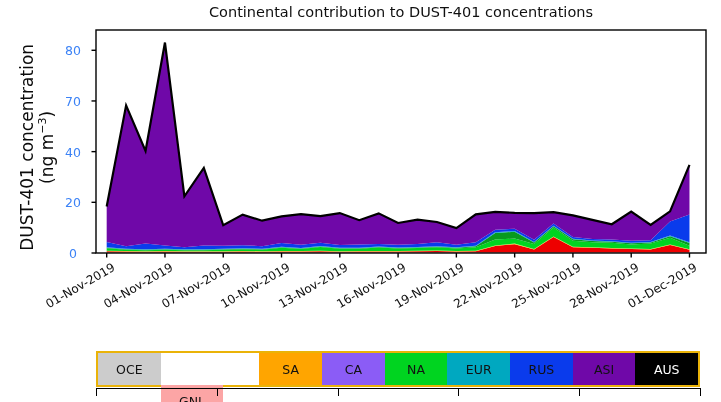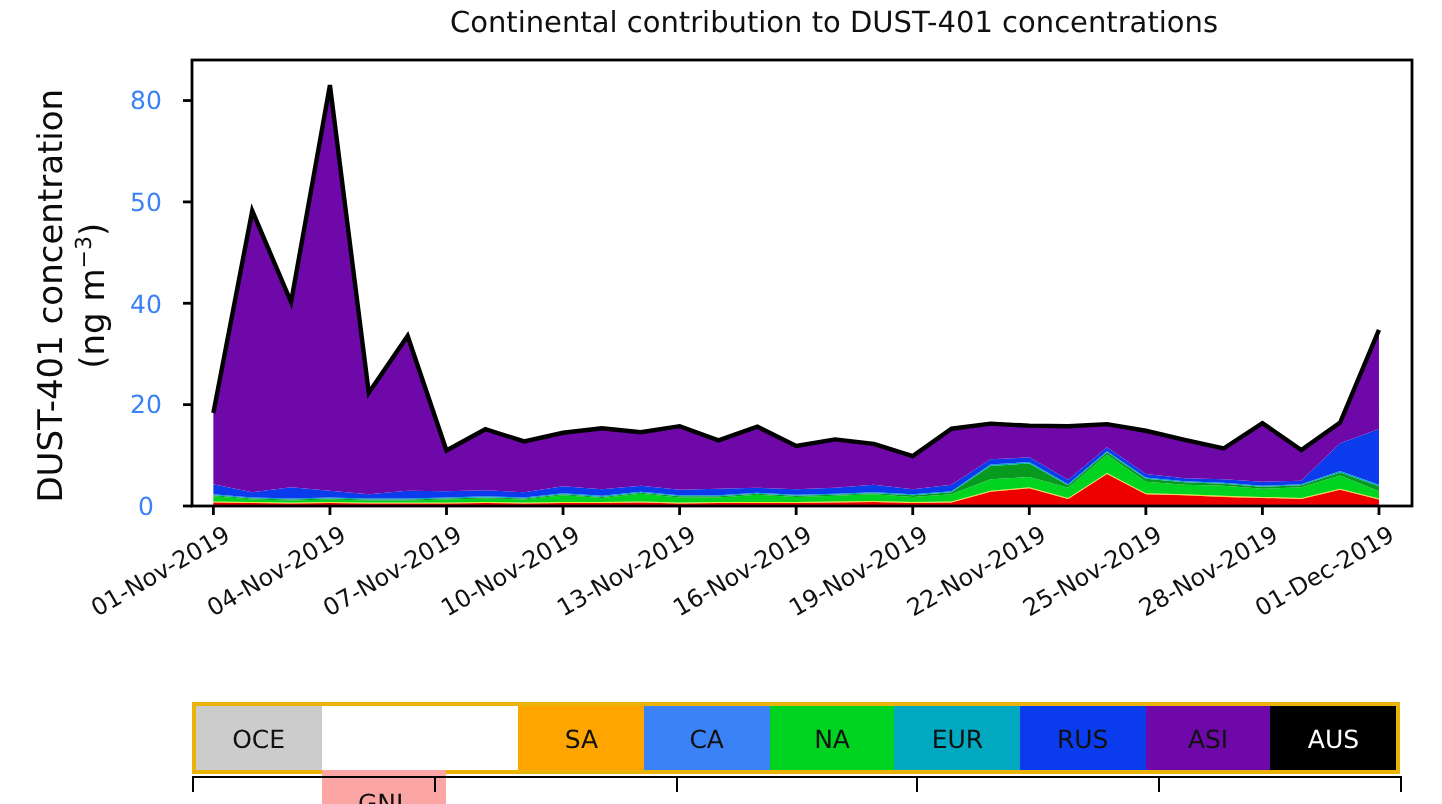--- a/index.html
+++ b/index.html
@@ -3,21 +3,21 @@
 <meta charset="utf-8">
 <style>
   html,body{margin:0;padding:0;}
   body{
     width:721px;height:402px;background:#ffffff;
     font-family:"DejaVu Sans", sans-serif;
     overflow:hidden;position:relative;
   }
   #fig{position:absolute;left:0;top:0;width:721px;height:402px;}
   .ttl{
-    position:absolute;left:112px;top:4px;width:610px;
+    position:absolute;left:96px;top:4px;width:610px;
     text-align:center;font-size:14.5px;color:#101010;
     font-family:"DejaVu Sans", sans-serif;
   }
   .ylab{
     position:absolute;
     left:-88px;top:128px;
     width:250px;text-align:center;
     transform:rotate(-90deg);transform-origin:center center;
     font-size:17px;color:#0b0b0b;line-height:1.12;
     white-space:nowrap;
@@ -56,21 +56,21 @@
 
   <div class="ylab">
     <span>DUST-401 concentration</span><br>
     <span><span>(ng m</span><sup>−3</sup><span>)</span></span>
   </div>
 
   <div class="ytick-wrap" id="yticks">
       <div class="ytick" style="top: 253px;">0</div>
       <div class="ytick" style="top: 202.318px;">20</div>
       <div class="ytick" style="top: 151.636px;">40</div>
-      <div class="ytick" style="top: 100.955px;">50</div>
+      <div class="ytick" style="top: 100.955px;">70</div>
       <div class="ytick" style="top: 50.2727px;">80</div>
     </div>
 
   <svg id="plot" width="721" height="402" style="position:absolute;left:0;top:0;">
       <polygon points="106.68471337579618,252.49318181818182 126.11146496815287,252.49318181818182 145.53821656050957,252.49318181818182 164.96496815286625,252.49318181818182 184.39171974522293,252.49318181818182 203.8184713375796,252.49318181818182 223.24522292993632,252.49318181818182 242.671974522293,252.49318181818182 262.0987261146497,252.49318181818182 281.5254777070064,252.49318181818182 300.95222929936307,252.49318181818182 320.3789808917197,252.49318181818182 339.80573248407643,252.49318181818182 359.23248407643314,252.49318181818182 378.65923566878985,252.49318181818182 398.08598726114656,252.49318181818182 417.5127388535032,252.49318181818182 436.9394904458599,252.49318181818182 456.36624203821657,252.49318181818182 475.7929936305733,252.49318181818182 495.21974522292993,252.49318181818182 514.6464968152866,252.49318181818182 534.0732484076433,252.49318181818182 553.5,252.49318181818182 572.9267515923568,252.49318181818182 592.3535031847134,252.49318181818182 611.7802547770701,252.49318181818182 631.2070063694268,252.49318181818182 650.6337579617834,252.49318181818182 670.0605095541401,252.49318181818182 689.4872611464968,252.49318181818182 689.4872611464968,253 670.0605095541401,253 650.6337579617834,253 631.2070063694268,253 611.7802547770701,253 592.3535031847134,253 572.9267515923568,253 553.5,253 534.0732484076433,253 514.6464968152866,253 495.21974522292993,253 475.7929936305733,253 456.36624203821657,253 436.9394904458599,253 417.5127388535032,253 398.08598726114656,253 378.65923566878985,253 359.23248407643314,253 339.80573248407643,253 320.3789808917197,253 300.95222929936307,253 281.5254777070064,253 262.0987261146497,253 242.671974522293,253 223.24522292993632,253 203.8184713375796,253 184.39171974522293,253 164.96496815286625,253 145.53821656050957,253 126.11146496815287,253 106.68471337579618,253" fill="#cccccc" stroke="none"></polygon>
       <polygon points="106.68471337579618,251.22613636363636 126.11146496815287,251.47954545454544 145.53821656050957,251.73295454545453 164.96496815286625,251.47954545454544 184.39171974522293,251.73295454545453 203.8184713375796,251.73295454545453 223.24522292993632,251.73295454545453 242.671974522293,251.47954545454544 262.0987261146497,251.73295454545453 281.5254777070064,251.47954545454544 300.95222929936307,251.47954545454544 320.3789808917197,251.22613636363636 339.80573248407643,251.73295454545453 359.23248407643314,251.47954545454544 378.65923566878985,251.47954545454544 398.08598726114656,251.47954545454544 417.5127388535032,251.22613636363636 436.9394904458599,250.97272727272727 456.36624203821657,251.47954545454544 475.7929936305733,251.22613636363636 495.21974522292993,245.90454545454546 514.6464968152866,244.1306818181818 534.0732484076433,249.4522727272727 553.5,237.03522727272727 572.9267515923568,247.1715909090909 592.3535031847134,247.6784090909091 611.7802547770701,248.43863636363636 631.2070063694268,248.94545454545454 650.6337579617834,249.4522727272727 670.0605095541401,244.89090909090908 689.4872611464968,249.70568181818183 689.4872611464968,252.49318181818182 670.0605095541401,252.49318181818182 650.6337579617834,252.49318181818182 631.2070063694268,252.49318181818182 611.7802547770701,252.49318181818182 592.3535031847134,252.49318181818182 572.9267515923568,252.49318181818182 553.5,252.49318181818182 534.0732484076433,252.49318181818182 514.6464968152866,252.49318181818182 495.21974522292993,252.49318181818182 475.7929936305733,252.49318181818182 456.36624203821657,252.49318181818182 436.9394904458599,252.49318181818182 417.5127388535032,252.49318181818182 398.08598726114656,252.49318181818182 378.65923566878985,252.49318181818182 359.23248407643314,252.49318181818182 339.80573248407643,252.49318181818182 320.3789808917197,252.49318181818182 300.95222929936307,252.49318181818182 281.5254777070064,252.49318181818182 262.0987261146497,252.49318181818182 242.671974522293,252.49318181818182 223.24522292993632,252.49318181818182 203.8184713375796,252.49318181818182 184.39171974522293,252.49318181818182 164.96496815286625,252.49318181818182 145.53821656050957,252.49318181818182 126.11146496815287,252.49318181818182 106.68471337579618,252.49318181818182" fill="#ee0000" stroke="none"></polygon>
       <polygon points="106.68471337579618,250.97272727272727 126.11146496815287,251.22613636363636 145.53821656050957,251.47954545454544 164.96496815286625,251.22613636363636 184.39171974522293,251.47954545454544 203.8184713375796,251.47954545454544 223.24522292993632,251.47954545454544 242.671974522293,251.22613636363636 262.0987261146497,251.47954545454544 281.5254777070064,251.22613636363636 300.95222929936307,251.22613636363636 320.3789808917197,250.97272727272727 339.80573248407643,251.47954545454544 359.23248407643314,251.22613636363636 378.65923566878985,251.22613636363636 398.08598726114656,251.22613636363636 417.5127388535032,250.97272727272727 436.9394904458599,250.71931818181818 456.36624203821657,251.22613636363636 475.7929936305733,250.97272727272727 495.21974522292993,245.65113636363637 514.6464968152866,243.87727272727273 534.0732484076433,249.19886363636363 553.5,236.78181818181818 572.9267515923568,246.9181818181818 592.3535031847134,247.425 611.7802547770701,248.18522727272727 631.2070063694268,248.69204545454545 650.6337579617834,249.19886363636363 670.0605095541401,244.6375 689.4872611464968,249.4522727272727 689.4872611464968,249.70568181818183 670.0605095541401,244.89090909090908 650.6337579617834,249.4522727272727 631.2070063694268,248.94545454545454 611.7802547770701,248.43863636363636 592.3535031847134,247.6784090909091 572.9267515923568,247.1715909090909 553.5,237.03522727272727 534.0732484076433,249.4522727272727 514.6464968152866,244.1306818181818 495.21974522292993,245.90454545454546 475.7929936305733,251.22613636363636 456.36624203821657,251.47954545454544 436.9394904458599,250.97272727272727 417.5127388535032,251.22613636363636 398.08598726114656,251.47954545454544 378.65923566878985,251.47954545454544 359.23248407643314,251.47954545454544 339.80573248407643,251.73295454545453 320.3789808917197,251.22613636363636 300.95222929936307,251.47954545454544 281.5254777070064,251.47954545454544 262.0987261146497,251.73295454545453 242.671974522293,251.47954545454544 223.24522292993632,251.73295454545453 203.8184713375796,251.73295454545453 184.39171974522293,251.73295454545453 164.96496815286625,251.47954545454544 145.53821656050957,251.73295454545453 126.11146496815287,251.47954545454544 106.68471337579618,251.22613636363636" fill="#ffa500" stroke="none"></polygon>
       <polygon points="106.68471337579618,250.71931818181818 126.11146496815287,250.97272727272727 145.53821656050957,251.22613636363636 164.96496815286625,250.97272727272727 184.39171974522293,251.22613636363636 203.8184713375796,251.22613636363636 223.24522292993632,251.22613636363636 242.671974522293,250.97272727272727 262.0987261146497,251.22613636363636 281.5254777070064,250.97272727272727 300.95222929936307,250.97272727272727 320.3789808917197,250.71931818181818 339.80573248407643,251.22613636363636 359.23248407643314,250.97272727272727 378.65923566878985,250.97272727272727 398.08598726114656,250.97272727272727 417.5127388535032,250.71931818181818 436.9394904458599,250.4659090909091 456.36624203821657,250.97272727272727 475.7929936305733,250.71931818181818 495.21974522292993,245.39772727272728 514.6464968152866,243.62386363636364 534.0732484076433,248.94545454545454 553.5,236.5284090909091 572.9267515923568,246.66477272727272 592.3535031847134,247.1715909090909 611.7802547770701,247.9318181818182 631.2070063694268,248.43863636363636 650.6337579617834,248.94545454545454 670.0605095541401,244.3840909090909 689.4872611464968,249.19886363636363 689.4872611464968,249.4522727272727 670.0605095541401,244.6375 650.6337579617834,249.19886363636363 631.2070063694268,248.69204545454545 611.7802547770701,248.18522727272727 592.3535031847134,247.425 572.9267515923568,246.9181818181818 553.5,236.78181818181818 534.0732484076433,249.19886363636363 514.6464968152866,243.87727272727273 495.21974522292993,245.65113636363637 475.7929936305733,250.97272727272727 456.36624203821657,251.22613636363636 436.9394904458599,250.71931818181818 417.5127388535032,250.97272727272727 398.08598726114656,251.22613636363636 378.65923566878985,251.22613636363636 359.23248407643314,251.22613636363636 339.80573248407643,251.47954545454544 320.3789808917197,250.97272727272727 300.95222929936307,251.22613636363636 281.5254777070064,251.22613636363636 262.0987261146497,251.47954545454544 242.671974522293,251.22613636363636 223.24522292993632,251.47954545454544 203.8184713375796,251.47954545454544 184.39171974522293,251.47954545454544 164.96496815286625,251.22613636363636 145.53821656050957,251.47954545454544 126.11146496815287,251.22613636363636 106.68471337579618,250.97272727272727" fill="#d4f20a" stroke="none"></polygon>
       <polygon points="106.68471337579618,248.18522727272727 126.11146496815287,249.70568181818183 145.53821656050957,250.2125 164.96496815286625,249.70568181818183 184.39171974522293,250.2125 203.8184713375796,250.2125 223.24522292993632,249.70568181818183 242.671974522293,249.19886363636363 262.0987261146497,249.70568181818183 281.5254777070064,247.6784090909091 300.95222929936307,248.94545454545454 320.3789808917197,246.9181818181818 339.80573248407643,248.69204545454545 359.23248407643314,248.69204545454545 378.65923566878985,247.425 398.08598726114656,248.43863636363636 417.5127388535032,247.9318181818182 436.9394904458599,247.17159090909092 456.36624203821657,248.43863636363636 475.7929936305733,247.17159090909092 495.21974522292993,239.56931818181818 514.6464968152866,238.55568181818182 534.0732484076433,243.87727272727273 553.5,227.40568181818182 572.9267515923568,240.83636363636364 592.3535031847134,242.35681818181817 611.7802547770701,242.86363636363637 631.2070063694268,244.3840909090909 650.6337579617834,243.62386363636364 670.0605095541401,237.79545454545456 689.4872611464968,245.65113636363637 689.4872611464968,249.19886363636363 670.0605095541401,244.3840909090909 650.6337579617834,248.94545454545454 631.2070063694268,248.43863636363636 611.7802547770701,247.9318181818182 592.3535031847134,247.1715909090909 572.9267515923568,246.66477272727272 553.5,236.5284090909091 534.0732484076433,248.94545454545454 514.6464968152866,243.62386363636364 495.21974522292993,245.39772727272728 475.7929936305733,250.71931818181818 456.36624203821657,250.97272727272727 436.9394904458599,250.4659090909091 417.5127388535032,250.71931818181818 398.08598726114656,250.97272727272727 378.65923566878985,250.97272727272727 359.23248407643314,250.97272727272727 339.80573248407643,251.22613636363636 320.3789808917197,250.71931818181818 300.95222929936307,250.97272727272727 281.5254777070064,250.97272727272727 262.0987261146497,251.22613636363636 242.671974522293,250.97272727272727 223.24522292993632,251.22613636363636 203.8184713375796,251.22613636363636 184.39171974522293,251.22613636363636 164.96496815286625,250.97272727272727 145.53821656050957,251.22613636363636 126.11146496815287,250.97272727272727 106.68471337579618,250.71931818181818" fill="#00d420" stroke="none"></polygon>
       <polygon points="106.68471337579618,247.6784090909091 126.11146496815287,249.19886363636363 145.53821656050957,249.70568181818183 164.96496815286625,249.19886363636363 184.39171974522293,249.70568181818183 203.8184713375796,249.70568181818183 223.24522292993632,249.19886363636363 242.671974522293,248.69204545454545 262.0987261146497,249.19886363636363 281.5254777070064,247.1715909090909 300.95222929936307,248.43863636363636 320.3789808917197,246.41136363636363 339.80573248407643,248.18522727272727 359.23248407643314,248.18522727272727 378.65923566878985,246.9181818181818 398.08598726114656,247.9318181818182 417.5127388535032,247.425 436.9394904458599,246.66477272727272 456.36624203821657,247.6784090909091 475.7929936305733,246.15795454545454 495.21974522292993,232.9806818181818 514.6464968152866,231.71363636363637 534.0732484076433,242.6102272727273 553.5,226.13863636363635 572.9267515923568,239.3159090909091 592.3535031847134,241.08977272727273 611.7802547770701,241.85 631.2070063694268,243.37045454545455 650.6337579617834,242.61022727272726 670.0605095541401,236.275 689.4872611464968,243.11704545454546 689.4872611464968,245.65113636363637 670.0605095541401,237.79545454545456 650.6337579617834,243.62386363636364 631.2070063694268,244.3840909090909 611.7802547770701,242.86363636363637 592.3535031847134,242.35681818181817 572.9267515923568,240.83636363636364 553.5,227.40568181818182 534.0732484076433,243.87727272727273 514.6464968152866,238.55568181818182 495.21974522292993,239.56931818181818 475.7929936305733,247.17159090909092 456.36624203821657,248.43863636363636 436.9394904458599,247.17159090909092 417.5127388535032,247.9318181818182 398.08598726114656,248.43863636363636 378.65923566878985,247.425 359.23248407643314,248.69204545454545 339.80573248407643,248.69204545454545 320.3789808917197,246.9181818181818 300.95222929936307,248.94545454545454 281.5254777070064,247.6784090909091 262.0987261146497,249.70568181818183 242.671974522293,249.19886363636363 223.24522292993632,249.70568181818183 203.8184713375796,250.2125 184.39171974522293,250.2125 164.96496815286625,249.70568181818183 145.53821656050957,250.2125 126.11146496815287,249.70568181818183 106.68471337579618,248.18522727272727" fill="#089a1e" stroke="none"></polygon>
@@ -115,21 +115,21 @@
   <div id="cbar">
       <div class="cbcell" style="background: rgb(204, 204, 204);">
         <span>OCE</span>
       </div>
       <div class="cbcell" style="background: #fca5a5; margin-top: 32px;">
         <span>GNL</span>
       </div>
       <div class="cbcell" style="background: rgb(255, 165, 0); margin-left: 36px;">
         <span>SA</span>
       </div>
-      <div class="cbcell" style="background: #3b82f6;">
+      <div class="cbcell" style="background: #8b5cf6;">
         <span>CA</span>
       </div>
       <div class="cbcell" style="background: rgb(0, 212, 32);">
         <span>NA</span>
       </div>
       <div class="cbcell" style="background: rgb(0, 168, 192);">
         <span>EUR</span>
       </div>
       <div class="cbcell" style="background: rgb(10, 59, 236);">
         <span>RUS</span>

